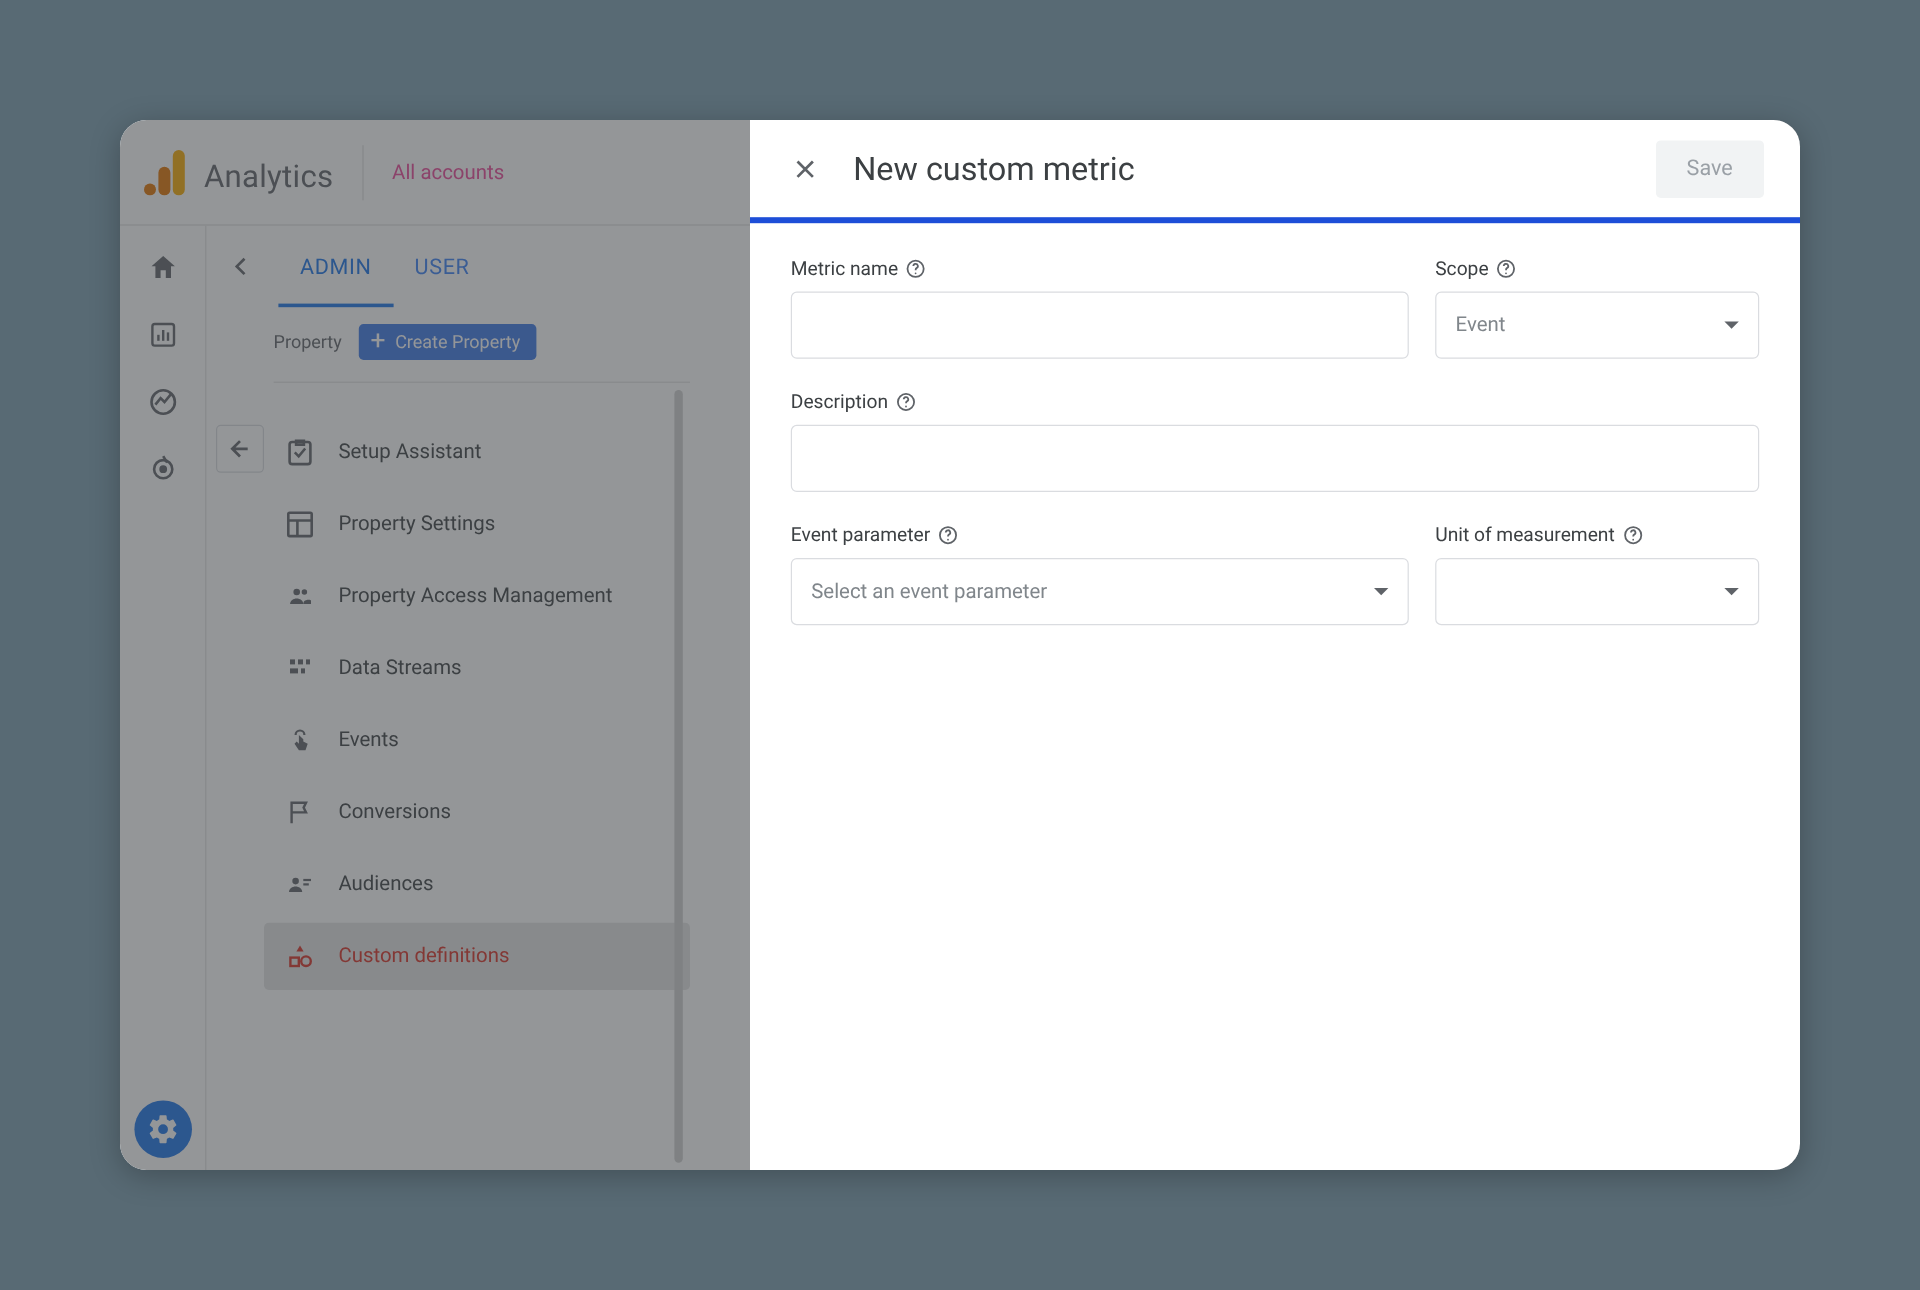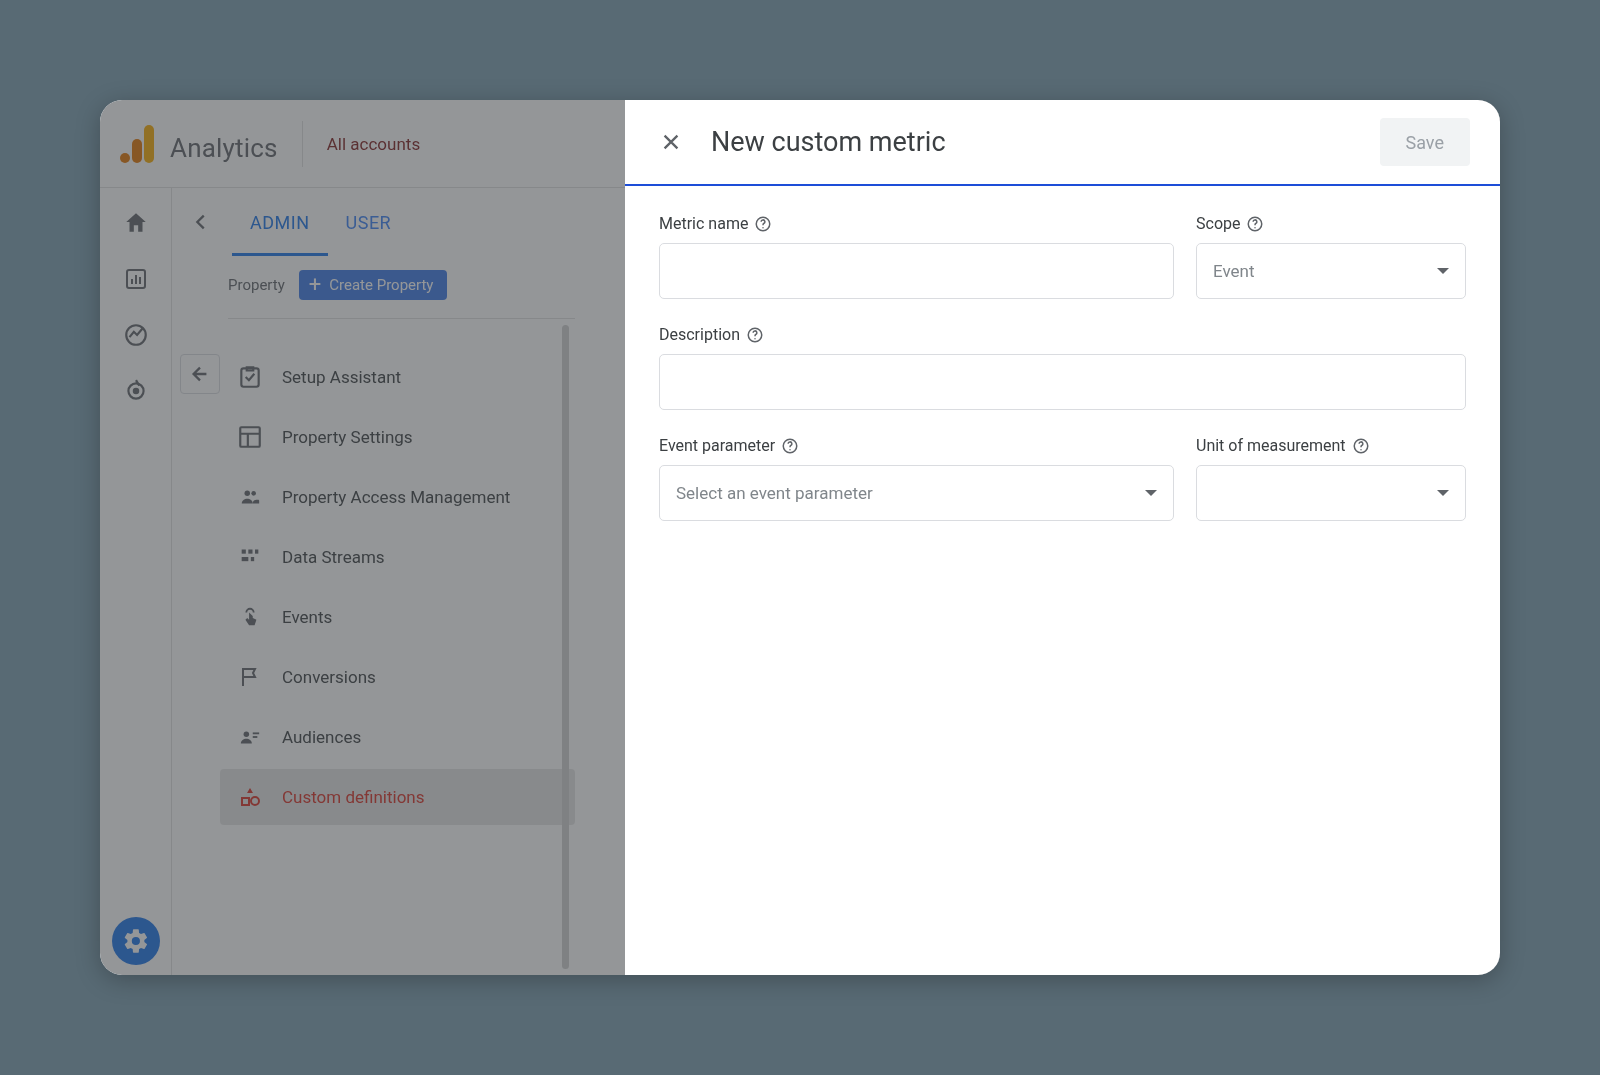--- a/index.html
+++ b/index.html
@@ -50,21 +50,21 @@
       letter-spacing: 0.2px;
     }
     .header-divider {
       width: 1px;
       height: 46px;
       background: #e0e0e0;
       margin: 0 24px;
     }
     .accounts-label {
       font-size: 17px;
-      color: #7f1d1d;
+      color: #ec4899;
     }
     
     .ga-body {
       display: flex;
       height: calc(100% - 88px);
     }
     .left-nav {
       width: 72px;
       border-right: 1px solid #e0e0e0;
       display: flex;
@@ -267,21 +267,21 @@
       border-top-right-radius: 22px;
       border-bottom-right-radius: 22px;
       display: flex;
       flex-direction: column;
     }
     .slideover-header {
       height: 86px;
       display: flex;
       align-items: center;
       padding: 0 30px;
-      border-bottom: 2px solid #1d4ed8;
+      border-bottom: 5px solid #1d4ed8;
     }
     .close-x {
       width: 32px;
       height: 32px;
       display: flex;
       align-items: center;
       justify-content: center;
       color: #5f6368;
       margin-right: 24px;
     }

